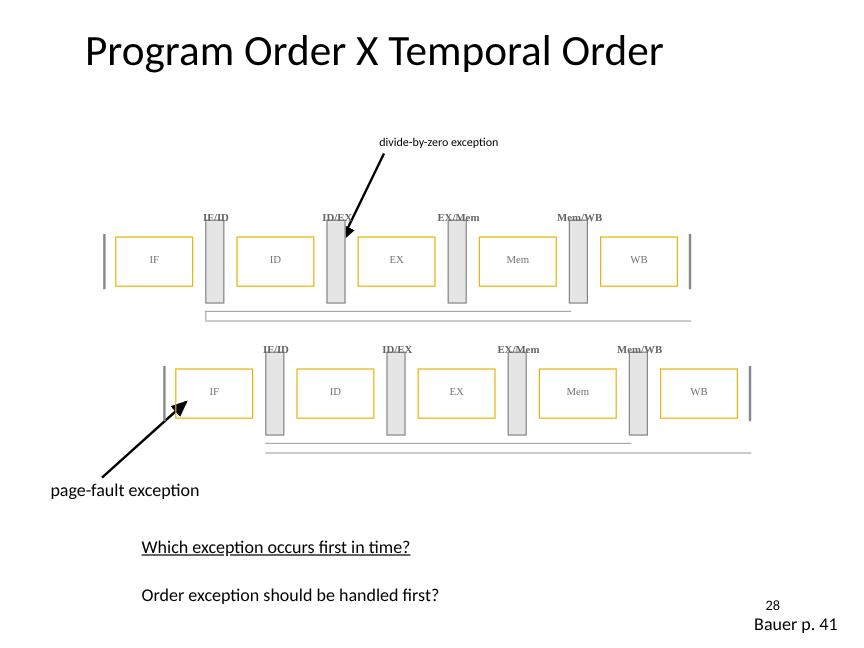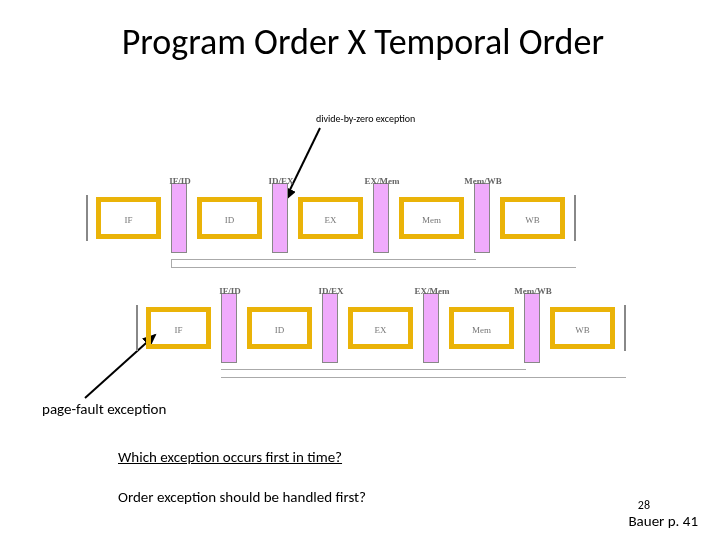--- a/index.html
+++ b/index.html
@@ -10,21 +10,21 @@
     font-family: Calibri, Arial, sans-serif;
     color: #000;
     position: relative;
     overflow: hidden;
   }
   .title {
     position: absolute;
     top: 20px;
     left: 0;
     width: 604px;
-    text-align: right;
+    text-align: center;
     font-size: 36px;
     font-weight: 400;
     padding-left: 20px;
   }
   .label-top {
     position: absolute;
     top: 112px;
     left: 316px;
     font-size: 10px;
   }
@@ -70,37 +70,37 @@
     height: 110px;
   }
   .pipe1 { top: 175px; }
   .pipe2 { top: 285px; }
 
   .stage {
     position: absolute;
     top: 22px;
     width: 65px;
     height: 42px;
-    border: 5px solid #eab308;
+    border: 1px solid #eab308;
   }
   .stage-label {
     position: absolute;
     width: 100%;
     text-align: center;
     top: 13px;
     font-size: 9px;
     font-family: "Times New Roman", serif;
     color: #777;
   }
   .reg {
     position: absolute;
     top: 8px;
     width: 16px;
     height: 70px;
-    background: #f0abfc;
+    background: #e5e5e5;
     border: 1px solid #888;
   }
   .reg-label {
     position: absolute;
     top: -8px;
     left: -20px;
     width: 56px;
     text-align: center;
     font-size: 9px;
     font-family: "Times New Roman", serif;

